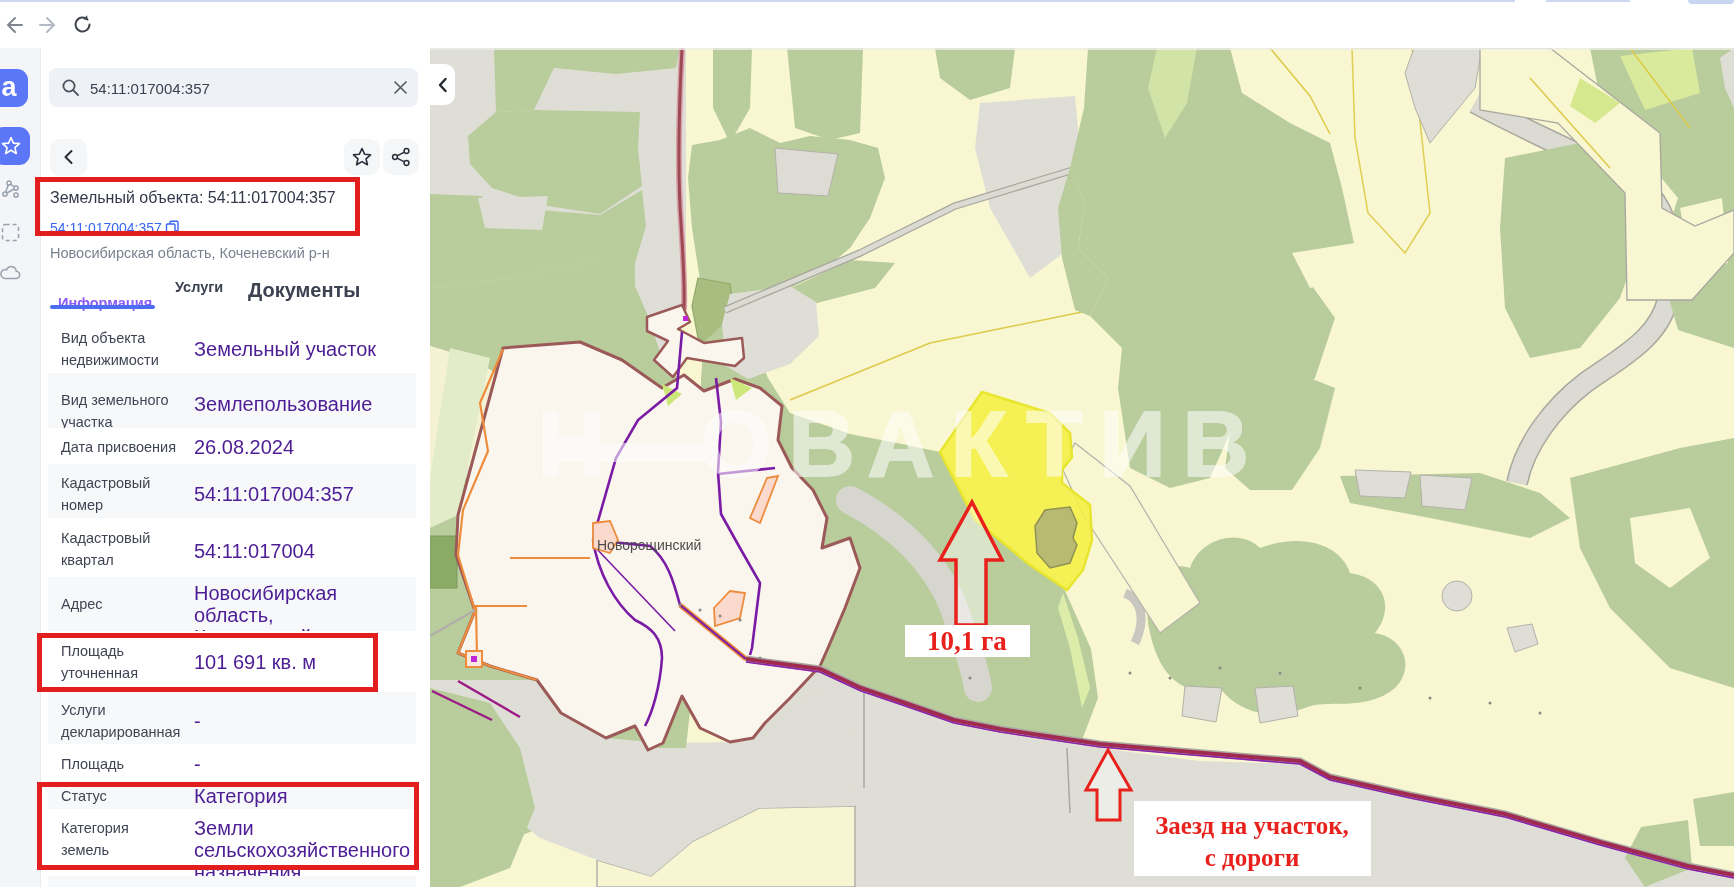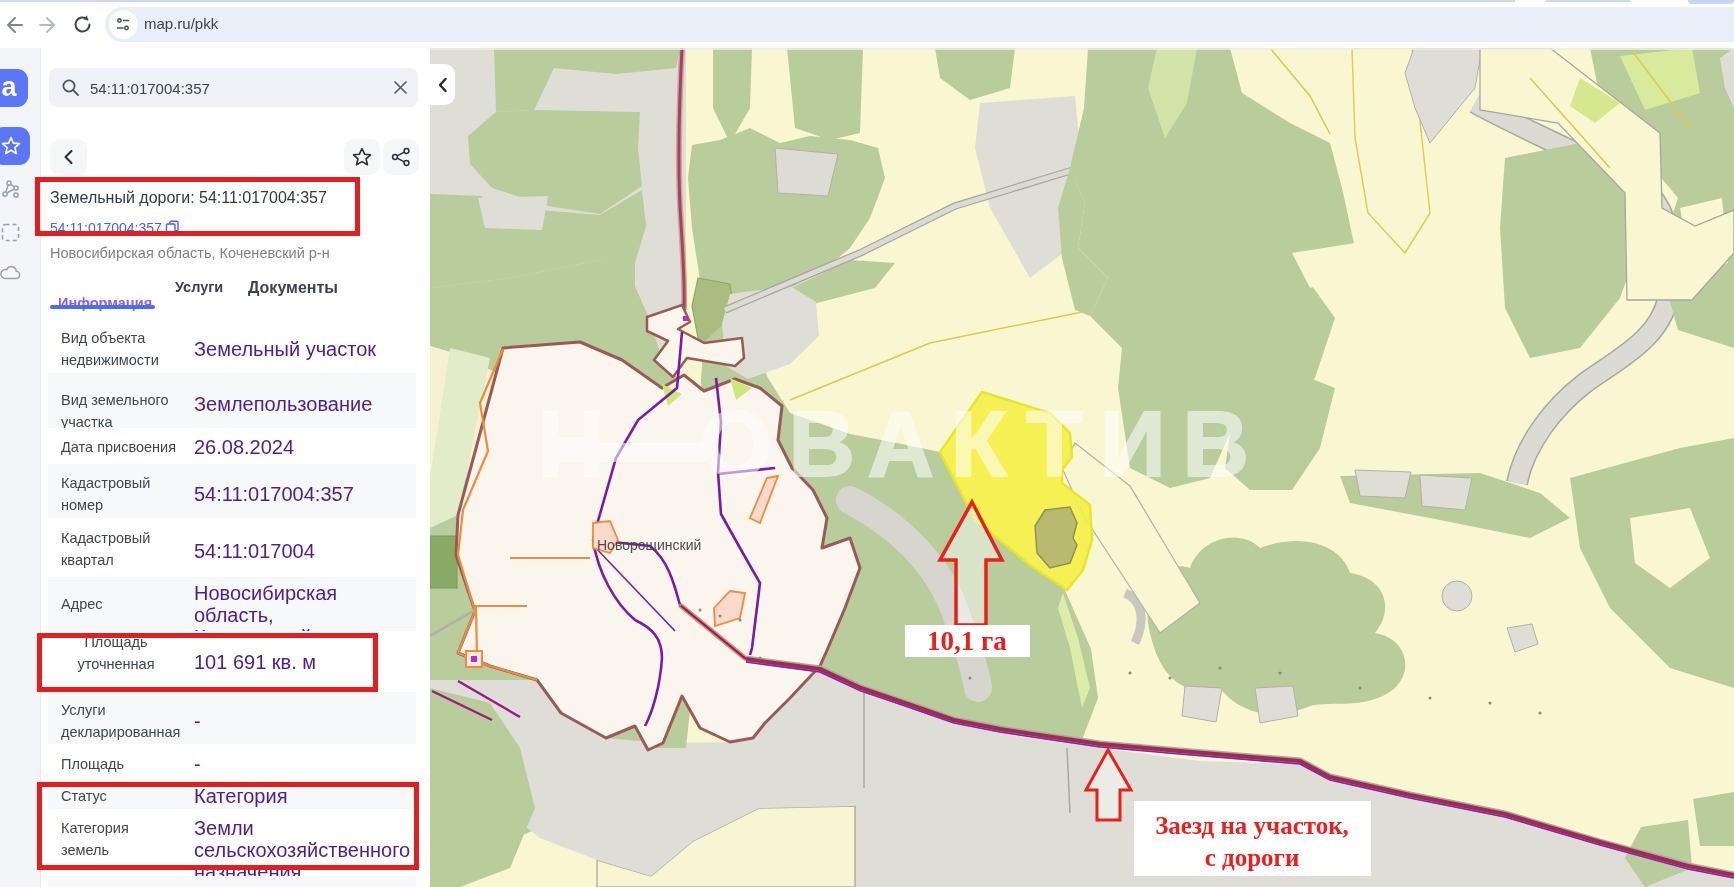--- a/index.html
+++ b/index.html
@@ -23,33 +23,20 @@
 
   <svg class="abs" style="left:38px;top:14px;" width="22" height="22" viewBox="0 0 22 22">
     <path d="M9 4 L16 11 L9 18 M16 11 L2 11" stroke="#b3bac4" stroke-width="2" fill="none" stroke-linecap="round"></path>
   </svg>
 
   <svg class="abs" style="left:71px;top:13px;" width="23" height="23" viewBox="0 0 23 23">
     <path d="M18.5 11.5 a7 7 0 1 1 -2.05 -4.95" stroke="#40454c" stroke-width="2" fill="none" stroke-linecap="round"></path>
     <path d="M16.2 2.2 L16.6 6.8 L12.2 6.6 Z" fill="#40454c"></path>
   </svg>
 
-  <div class="abs" style="left:105px;top:7px;width:1629px;height:35px;background:#e9eef8;border-radius:18px 0 0 18px;">
-
-    <div class="abs" style="left:4px;top:3px;width:29px;height:29px;background:#ffffff;border-radius:50%;"></div>
-
-    <svg class="abs" style="left:11px;top:10px;" width="15" height="15" viewBox="0 0 15 15">
-      <circle cx="3.5" cy="3.5" r="1.7" stroke="#474d55" stroke-width="1.5" fill="none"></circle>
-      <line x1="7" y1="3.5" x2="13" y2="3.5" stroke="#474d55" stroke-width="1.5"></line>
-      <circle cx="10.5" cy="11" r="1.7" stroke="#474d55" stroke-width="1.5" fill="none"></circle>
-      <line x1="1" y1="11" x2="7.5" y2="11" stroke="#474d55" stroke-width="1.5"></line>
-    </svg>
-
-    <div class="abs" style="left:39px;top:8px;font-size:15px;color:#3c434c;">map.ru/pkk</div>
-  </div>
 </div>
 
 <div class="abs" style="left:0;top:48px;width:40px;height:839px;background:#f3f5f9;border-right:1px solid #e7eaf0;">
 
   <div class="abs" style="left:-10px;top:21px;width:38px;height:38px;background:#5b76f7;border-radius:11px;"></div>
   <div class="abs" style="left:-10px;top:21px;width:38px;height:38px;text-align:center;font-weight:bold;font-size:27px;color:#ffffff;line-height:36px;">a</div>
 
   <div class="abs" style="left:-8px;top:79px;width:38px;height:38px;background:#5b76f7;border-radius:11px;"></div>
   <svg class="abs" style="left:1px;top:88px;" width="20" height="20" viewBox="0 0 20 20">
     <path d="M10 1.5 L12.4 7.1 L18.5 7.6 L13.9 11.6 L15.3 17.5 L10 14.3 L4.7 17.5 L6.1 11.6 L1.5 7.6 L7.6 7.1 Z" fill="none" stroke="#ffffff" stroke-width="1.6" stroke-linejoin="round"></path>
@@ -99,34 +86,34 @@
 
   <div class="abs" style="left:342px;top:91px;width:36px;height:36px;background:#f4f6f8;border-radius:10px;"></div>
   <svg class="abs" style="left:350px;top:99px;" width="20" height="20" viewBox="0 0 20 20">
     <circle cx="15.5" cy="4" r="2.4" fill="none" stroke="#2a2f3a" stroke-width="1.5"></circle>
     <circle cx="4" cy="10" r="2.4" fill="none" stroke="#2a2f3a" stroke-width="1.5"></circle>
     <circle cx="15.5" cy="16" r="2.4" fill="none" stroke="#2a2f3a" stroke-width="1.5"></circle>
     <line x1="6.2" y1="8.9" x2="13.3" y2="5.1" stroke="#2a2f3a" stroke-width="1.5"></line>
     <line x1="6.2" y1="11.1" x2="13.3" y2="14.9" stroke="#2a2f3a" stroke-width="1.5"></line>
   </svg>
 
-  <div class="abs" style="left:9px;top:141px;font-size:16px;color:#32384a;">Земельный дороги: 54:11:017004:357</div>
+  <div class="abs" style="left:9px;top:141px;font-size:16px;color:#32384a;">Земельный объекта: 54:11:017004:357</div>
 
   <div class="abs" style="left:9px;top:172px;font-size:14px;color:#3a66f5;">54:11:017004:357</div>
 
   <svg class="abs" style="left:124px;top:172px;" width="15" height="15" viewBox="0 0 15 15">
     <rect x="1.5" y="4" width="8.5" height="9.5" rx="1" fill="none" stroke="#3a66f5" stroke-width="1.4"></rect>
     <path d="M5 4 V2.2 a1 1 0 0 1 1 -1 h6 a1 1 0 0 1 1 1 v7.6 a1 1 0 0 1 -1 1 h-1.5" fill="none" stroke="#3a66f5" stroke-width="1.4"></path>
   </svg>
 
   <div class="abs" style="left:9px;top:197px;font-size:14.5px;color:#79828f;">Новосибирская область, Коченевский р-н</div>
 
   <div class="abs" style="left:17px;top:231px;font-size:14.5px;font-weight:bold;color:#8b5cf6;margin-top:16px;">Информация</div>
   <div class="abs" style="left:134px;top:231px;font-size:14.5px;font-weight:bold;color:#3c4251;">Услуги</div>
-  <div class="abs" style="left:207px;top:231px;font-size:16px;font-weight:bold;color:#3c4251;">Документы</div>
+  <div class="abs" style="left:207px;top:231px;font-size:20px;font-weight:bold;color:#3c4251;">Документы</div>
 
   <div class="abs" style="left:9px;top:257px;width:105px;height:3.5px;background:#4b6df1;border-radius:2px;"></div>
 </div>
 
 <style>
 .row{position:absolute;left:48px;width:368px;}
 .lab{position:absolute;left:13px;font-size:14.5px;color:#3f4553;line-height:22px;}
 .val{position:absolute;left:146px;font-size:20px;color:#4c1d95;line-height:22px;}
 </style>
 
@@ -154,21 +141,21 @@
   <div class="lab" style="top:9px;width:110px;">Кадастровый квартал</div>
   <div class="val" style="top:22px;">54:11:017004</div>
 </div>
 
 <div class="row" style="top:577px;height:54px;background:#f7f8fa;">
   <div class="lab" style="top:16px;text-align:center;">Адрес</div>
   <div class="val" style="top:5px;">Новосибирская область,<br>Коченевский р-н</div>
 </div>
 
 <div class="row" style="top:631px;height:61px;background:#ffffff;">
-  <div class="lab" style="top:0;width:110px;text-align:center;">Площадь уточненная</div>
+  <div class="lab" style="top:9px;width:110px;">Площадь уточненная</div>
   <div class="val" style="top:20px;">101 691 кв. м</div>
 </div>
 
 <div class="row" style="top:692px;height:52px;background:#f7f8fa;">
   <div class="lab" style="top:7px;width:160px;">Услуги декларированная</div>
   <div class="val" style="top:18px;">-</div>
 </div>
 
 <div class="row" style="top:744px;height:37px;background:#ffffff;">
   <div class="lab" style="top:9px;">Площадь</div>

